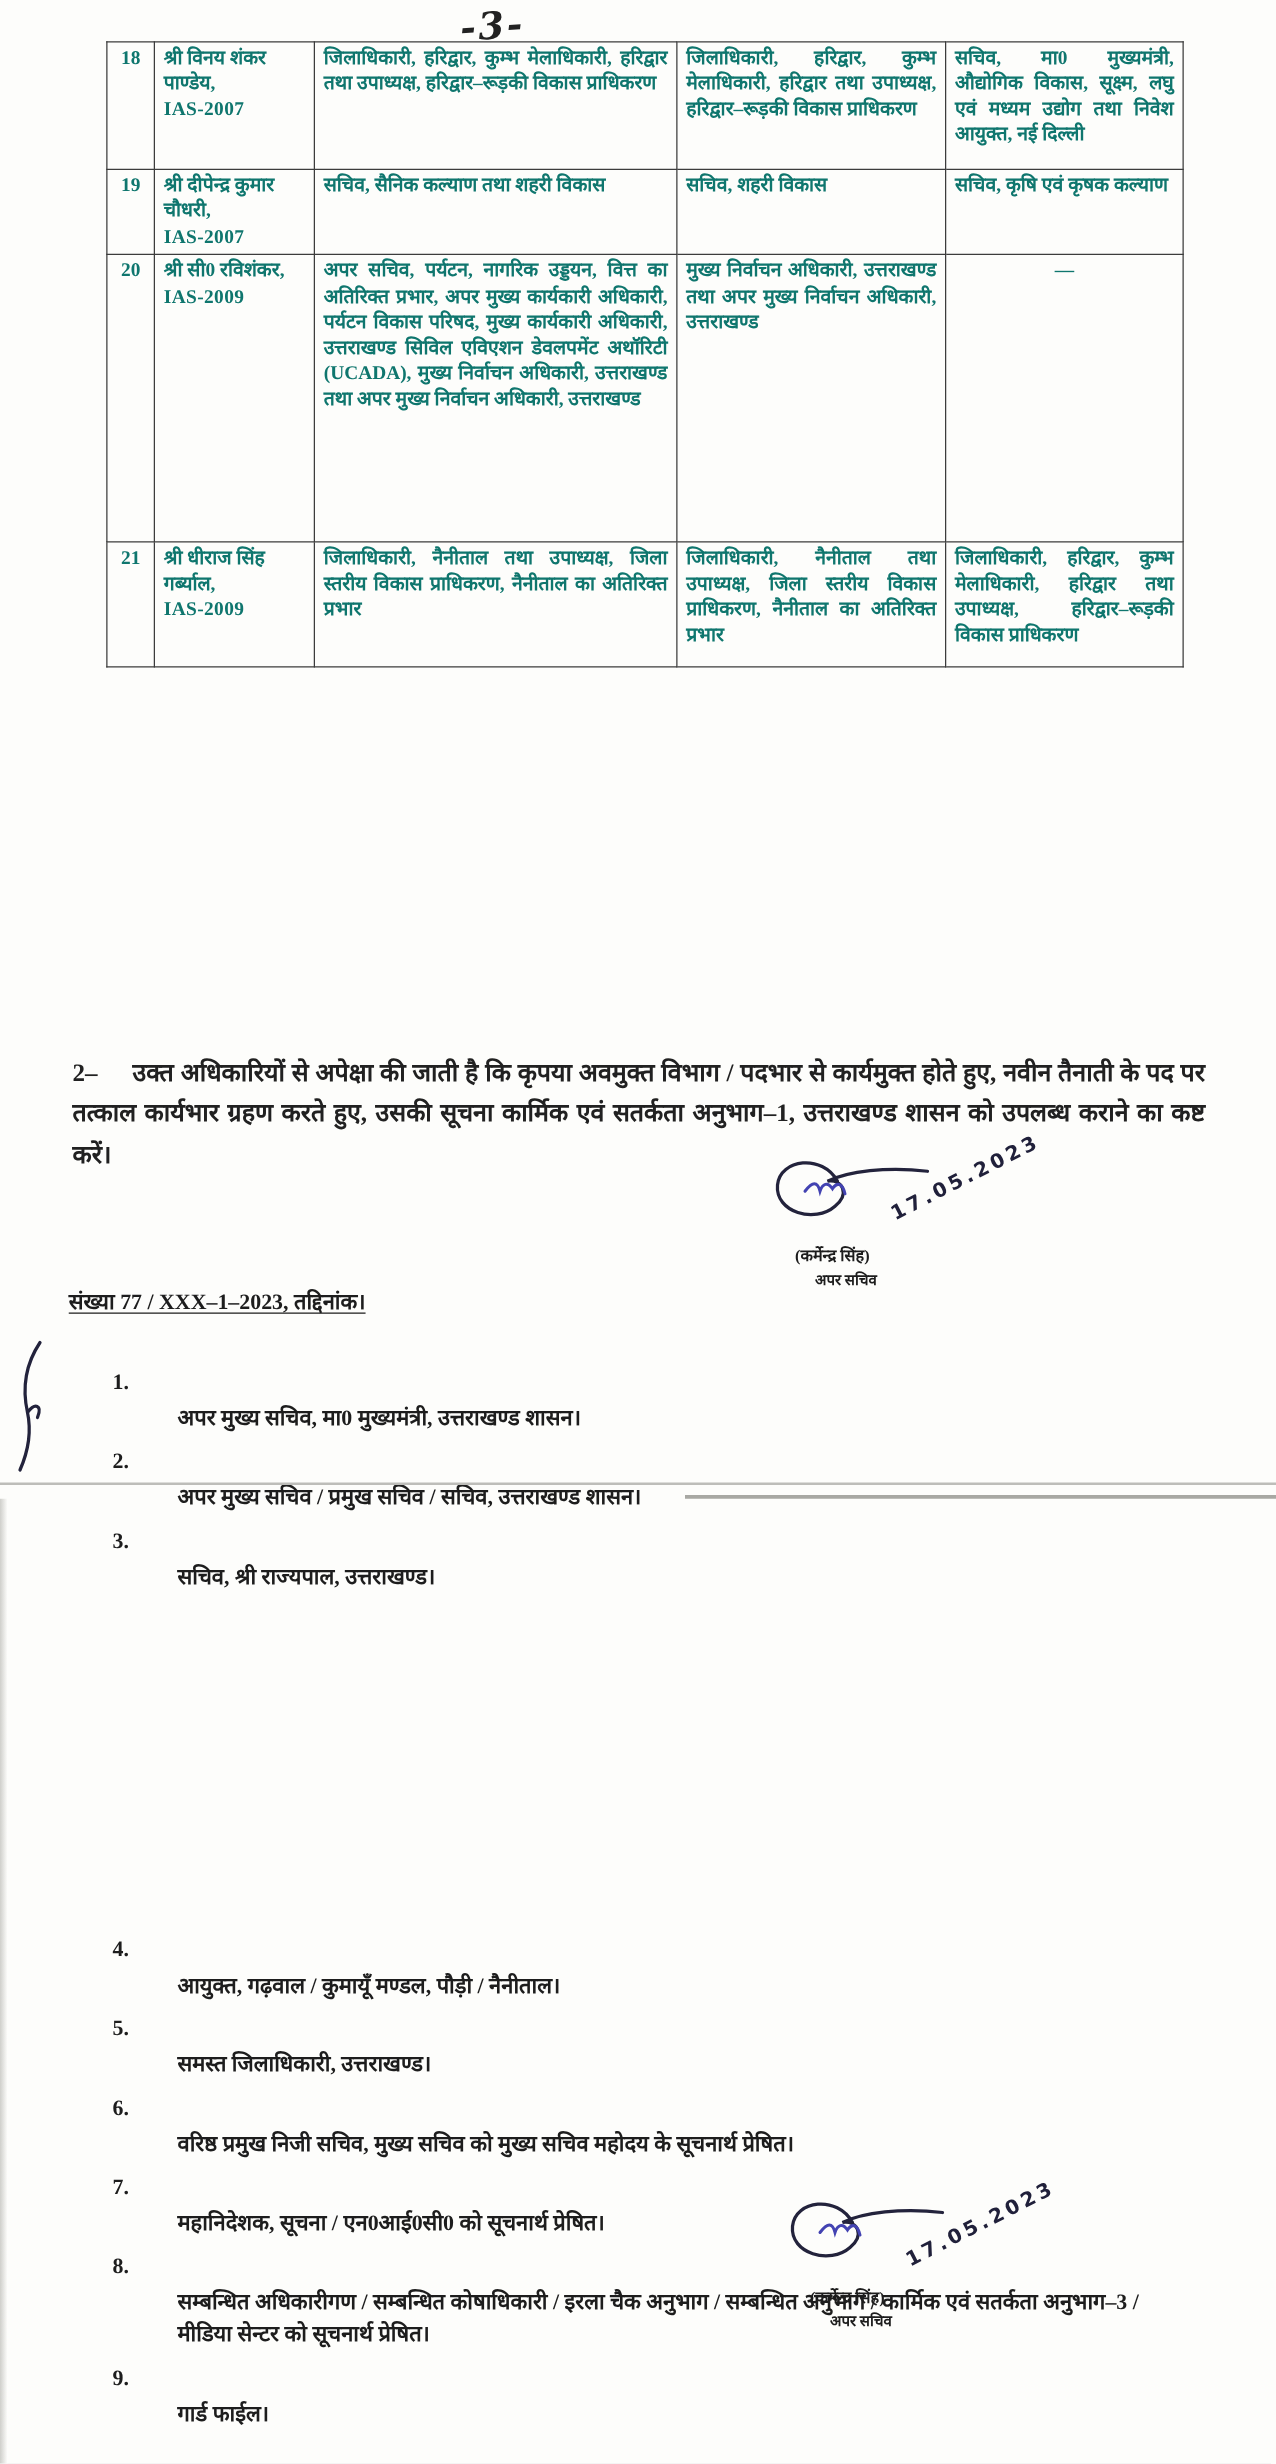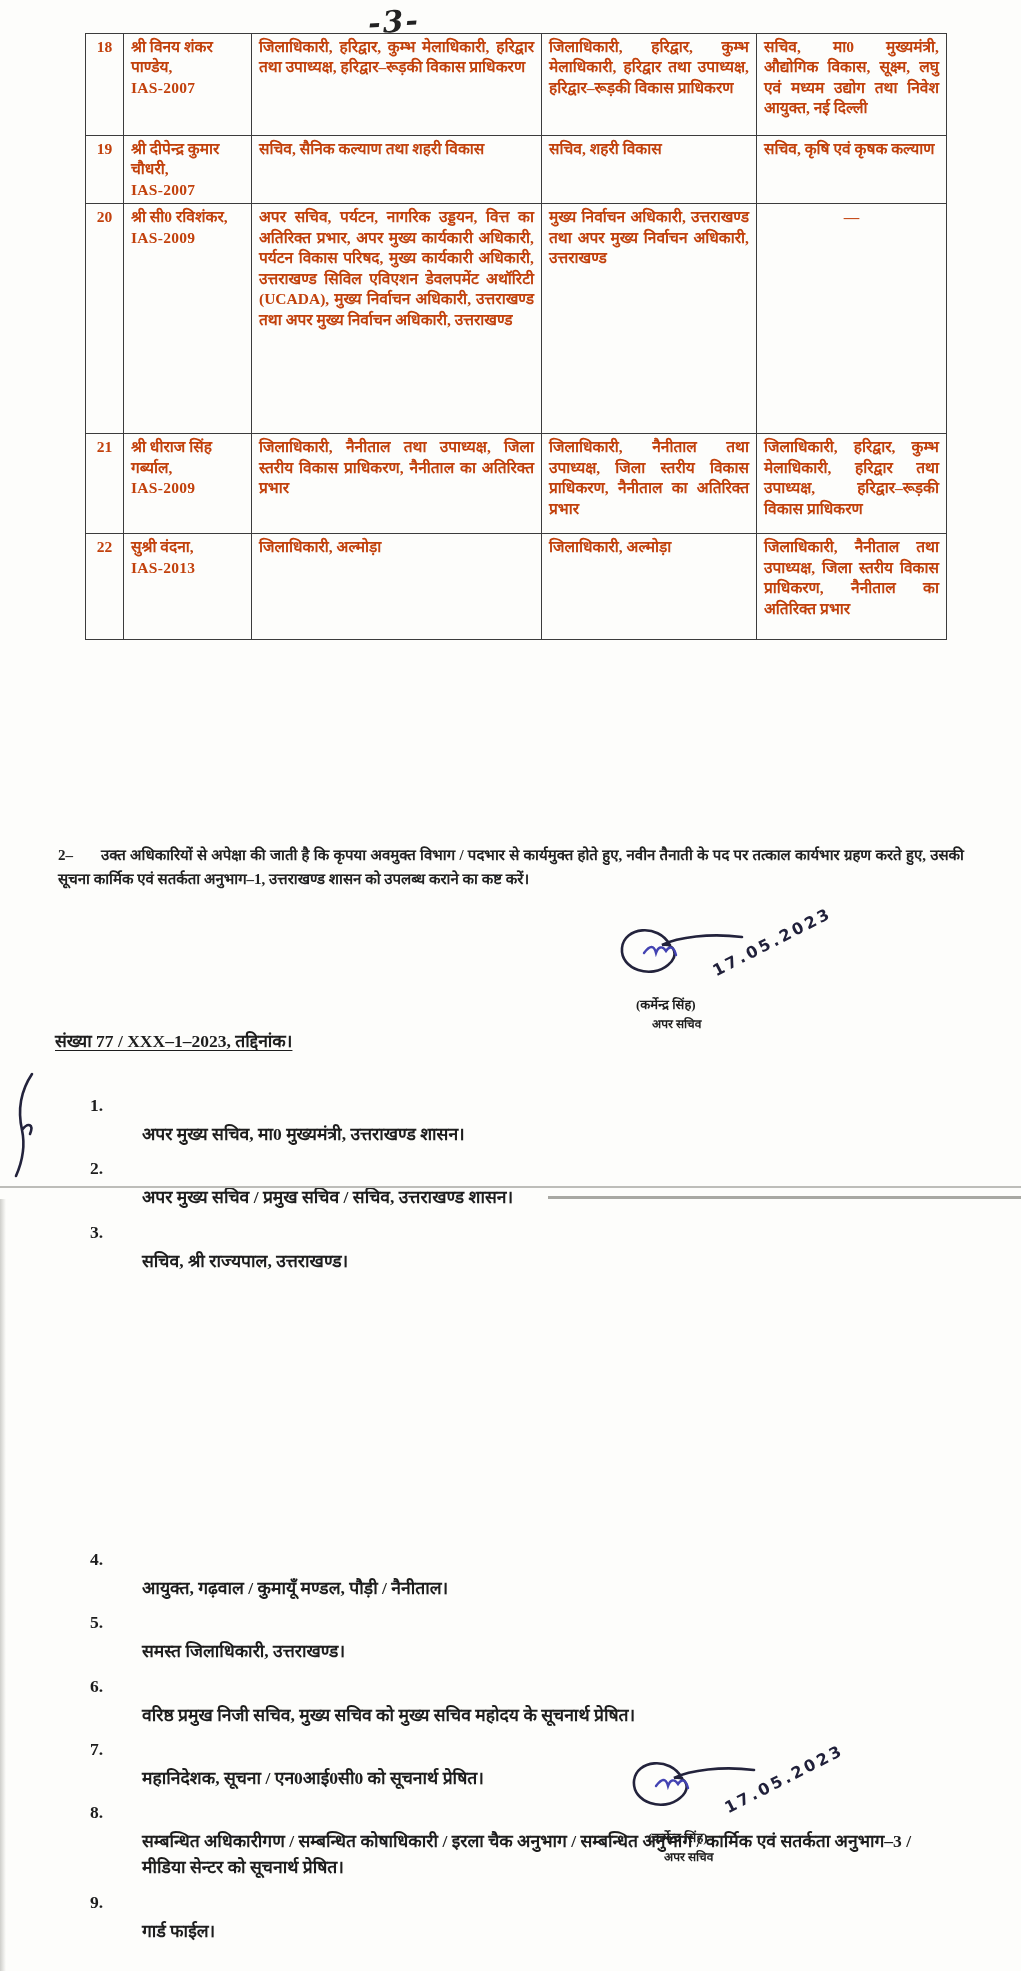--- a/index.html
+++ b/index.html
@@ -22,32 +22,32 @@
   
   table.gov{
     position:absolute;left:85px;top:33px;
     width:861px;border-collapse:collapse;table-layout:fixed;
   }
   table.gov td{
     border:1.6px solid #3c3c3c;
     vertical-align:top;
     padding:3px 7px 3px 7px;
     font-size:15.5px;line-height:1.32;
-    font-weight:600;color:#c2410c;
+    font-weight:600;color:#0f766e;
     word-wrap:break-word;
   }
   td.sn{text-align:center;font-weight:700;padding-left:2px;padding-right:2px;}
   td.name{font-weight:700;}
   td.body-cell{text-align:justify;}
   td.dash-cell{text-align:center;font-weight:700;}
   .cadre{font-weight:700;letter-spacing:.3px;}
   
   .para2{
     position:absolute;left:58px;top:843px;width:906px;
-    font-size:15px;line-height:1.62;font-weight:600;
+    font-size:20px;line-height:1.62;font-weight:600;
     text-align:justify;color:#212121;
   }
   .para2 .pnum{font-weight:700;padding-right:28px;}
   
   .sig{position:absolute;width:300px;}
   .sig1{left:600px;top:915px;}
   .sig2{left:612px;top:1748px;}
   .sig .scrawl{position:relative;height:78px;}
   .sig .date{
     position:absolute;
@@ -134,30 +134,20 @@
         <tr style="height: 100px;">
           <td class="sn">21</td>
           <td class="name">
             <div>श्री धीराज सिंह गर्ब्याल,</div>
             <div class="cadre">IAS-2009</div>
           </td>
           <td class="body-cell">जिलाधिकारी, नैनीताल तथा उपाध्यक्ष, जिला स्तरीय विकास प्राधिकरण, नैनीताल का अतिरिक्त प्रभार</td>
           <td class="body-cell">जिलाधिकारी, नैनीताल तथा उपाध्यक्ष, जिला स्तरीय विकास प्राधिकरण, नैनीताल का अतिरिक्त प्रभार</td>
           <td class="body-cell">जिलाधिकारी, हरिद्वार, कुम्भ मेलाधिकारी, हरिद्वार तथा उपाध्यक्ष, हरिद्वार–रूड़की विकास प्राधिकरण</td>
         </tr>
-        <tr style="height: 106px;">
-          <td class="sn">22</td>
-          <td class="name">
-            <div>सुश्री वंदना,</div>
-            <div class="cadre">IAS-2013</div>
-          </td>
-          <td class="body-cell">जिलाधिकारी, अल्मोड़ा</td>
-          <td class="body-cell">जिलाधिकारी, अल्मोड़ा</td>
-          <td class="body-cell">जिलाधिकारी, नैनीताल तथा उपाध्यक्ष, जिला स्तरीय विकास प्राधिकरण, नैनीताल का अतिरिक्त प्रभार</td>
-        </tr>
       </tbody>
   </table>
 
   <div class="para2">
     <span class="pnum">2–</span><span>उक्त अधिकारियों से अपेक्षा की जाती है कि कृपया अवमुक्त विभाग / पदभार से कार्यमुक्त होते हुए, नवीन तैनाती के पद पर तत्काल कार्यभार ग्रहण करते हुए, उसकी सूचना कार्मिक एवं सतर्कता अनुभाग–1, उत्तराखण्ड शासन को उपलब्ध कराने का कष्ट करें।</span>
   </div>
 
   <div class="sig sig1">
     <div class="scrawl">
       <svg width="300" height="78" viewBox="0 0 300 78">

